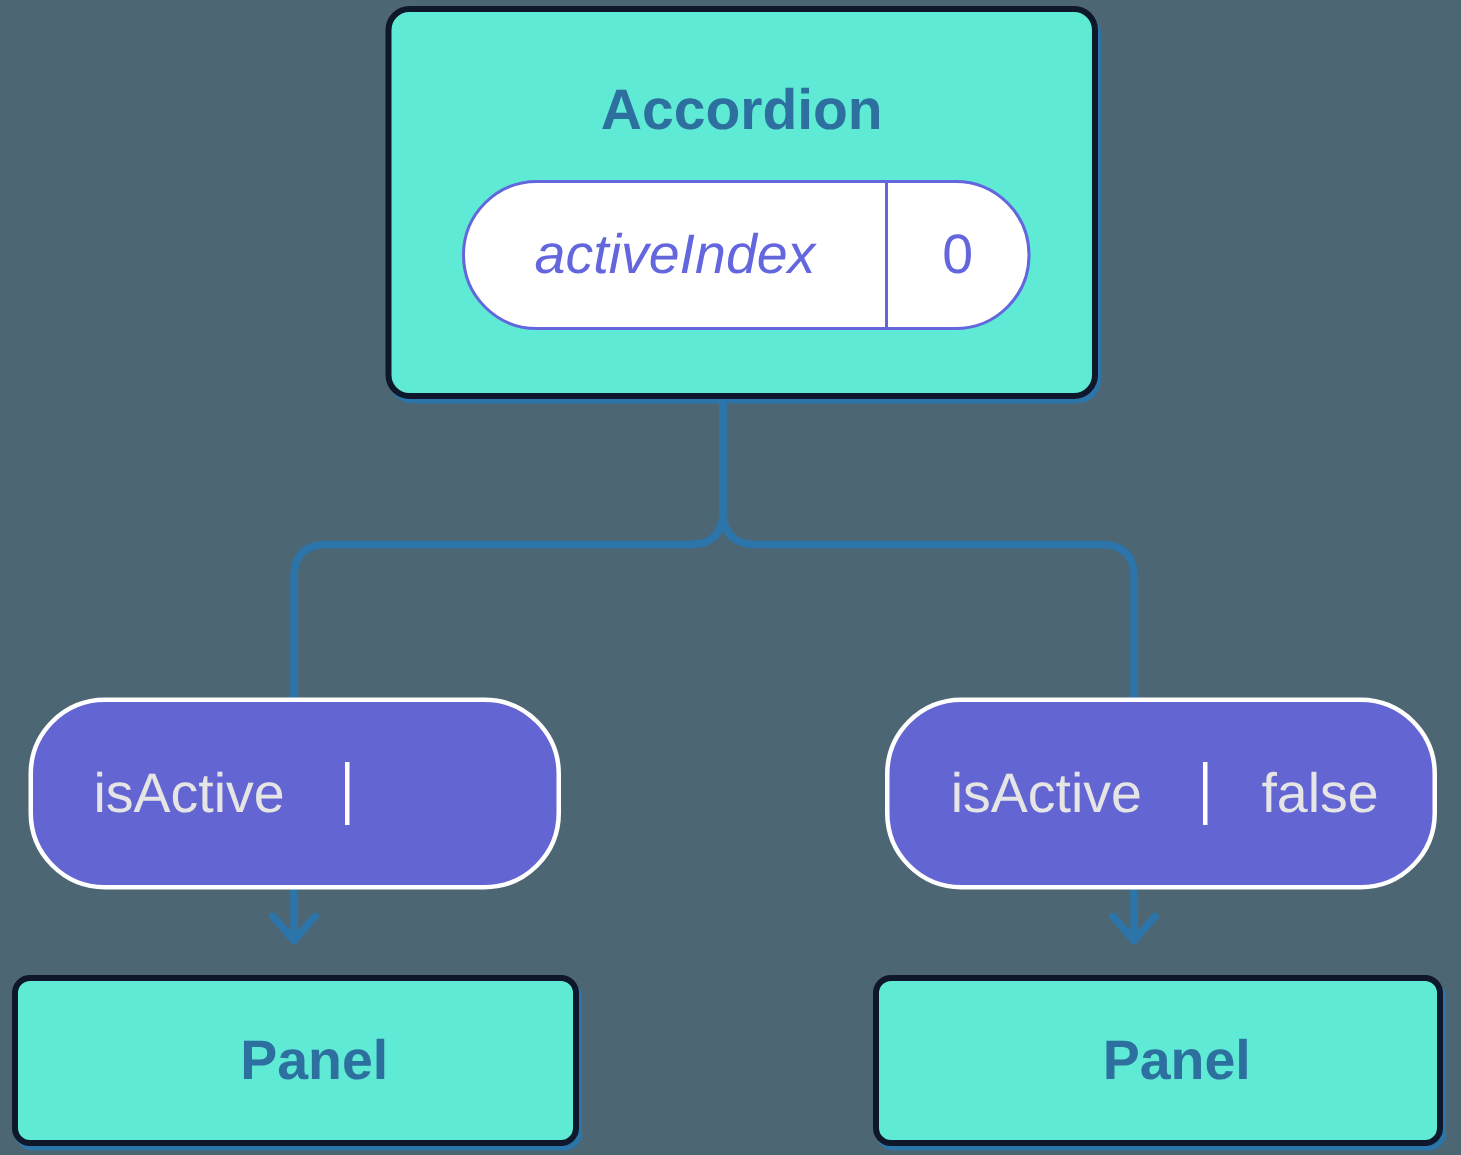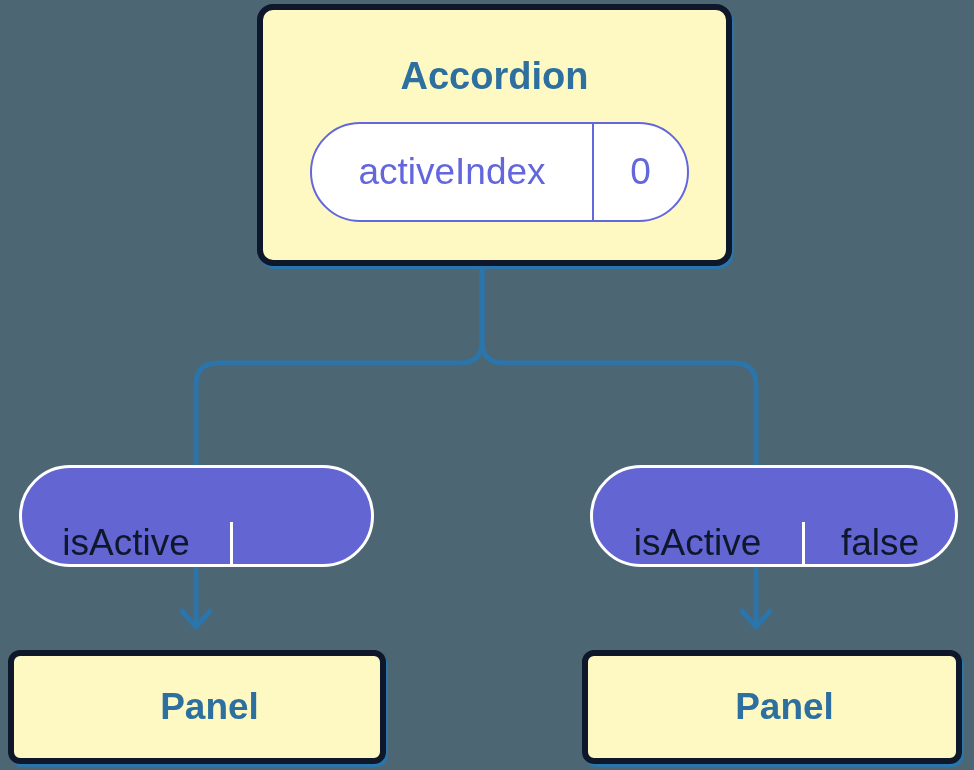--- a/index.html
+++ b/index.html
@@ -23,22 +23,22 @@
   }
   .connectors path {
     fill: none;
     stroke: #2c75ab;
     stroke-width: 5;
     stroke-linecap: round;
     stroke-linejoin: round;
   }
   .node-box {
     position: absolute;
-    background: #fef9c3;
-    border: 6px solid #0f172a;
+    background: #5eead4;
+    border: 4px solid #0f172a;
     box-shadow: 2px 3px 0 0 #2c75ab;
     box-sizing: border-box;
     z-index: 2;
   }
   .root-box {
     left: 257px; top: 4px;
     width: 475px; height: 262px;
     border-radius: 16px;
   }
   .root-title {
@@ -63,37 +63,38 @@
     align-items: stretch;
     color: #6366dc;
     font-size: 37px;
   }
   .state-pill .seg-name {
     width: 280px;
     border-right: 2px solid #6366dc;
     display: flex;
     align-items: center;
     justify-content: center;
+    font-style: italic;
   }
   .state-pill .seg-value {
     flex: 1;
     display: flex;
     align-items: center;
     justify-content: center;
   }
   .prop-pill {
     position: absolute;
-    height: 102px;
+    height: 128px;
     box-sizing: border-box;
     background: #6365d2;
     border: 3px solid #ffffff;
     border-radius: 51px;
     display: flex;
-    align-items: flex-end;
-    color: #0f172a;
+    align-items: center;
+    color: #e5e5e5;
     font-size: 37px;
     z-index: 2;
   }
   .prop-pill .seg-name {
     border-right: 3px solid #ffffff;
     display: flex;
     align-items: center;
     justify-content: center;
   }
   .prop-pill .seg-value {

